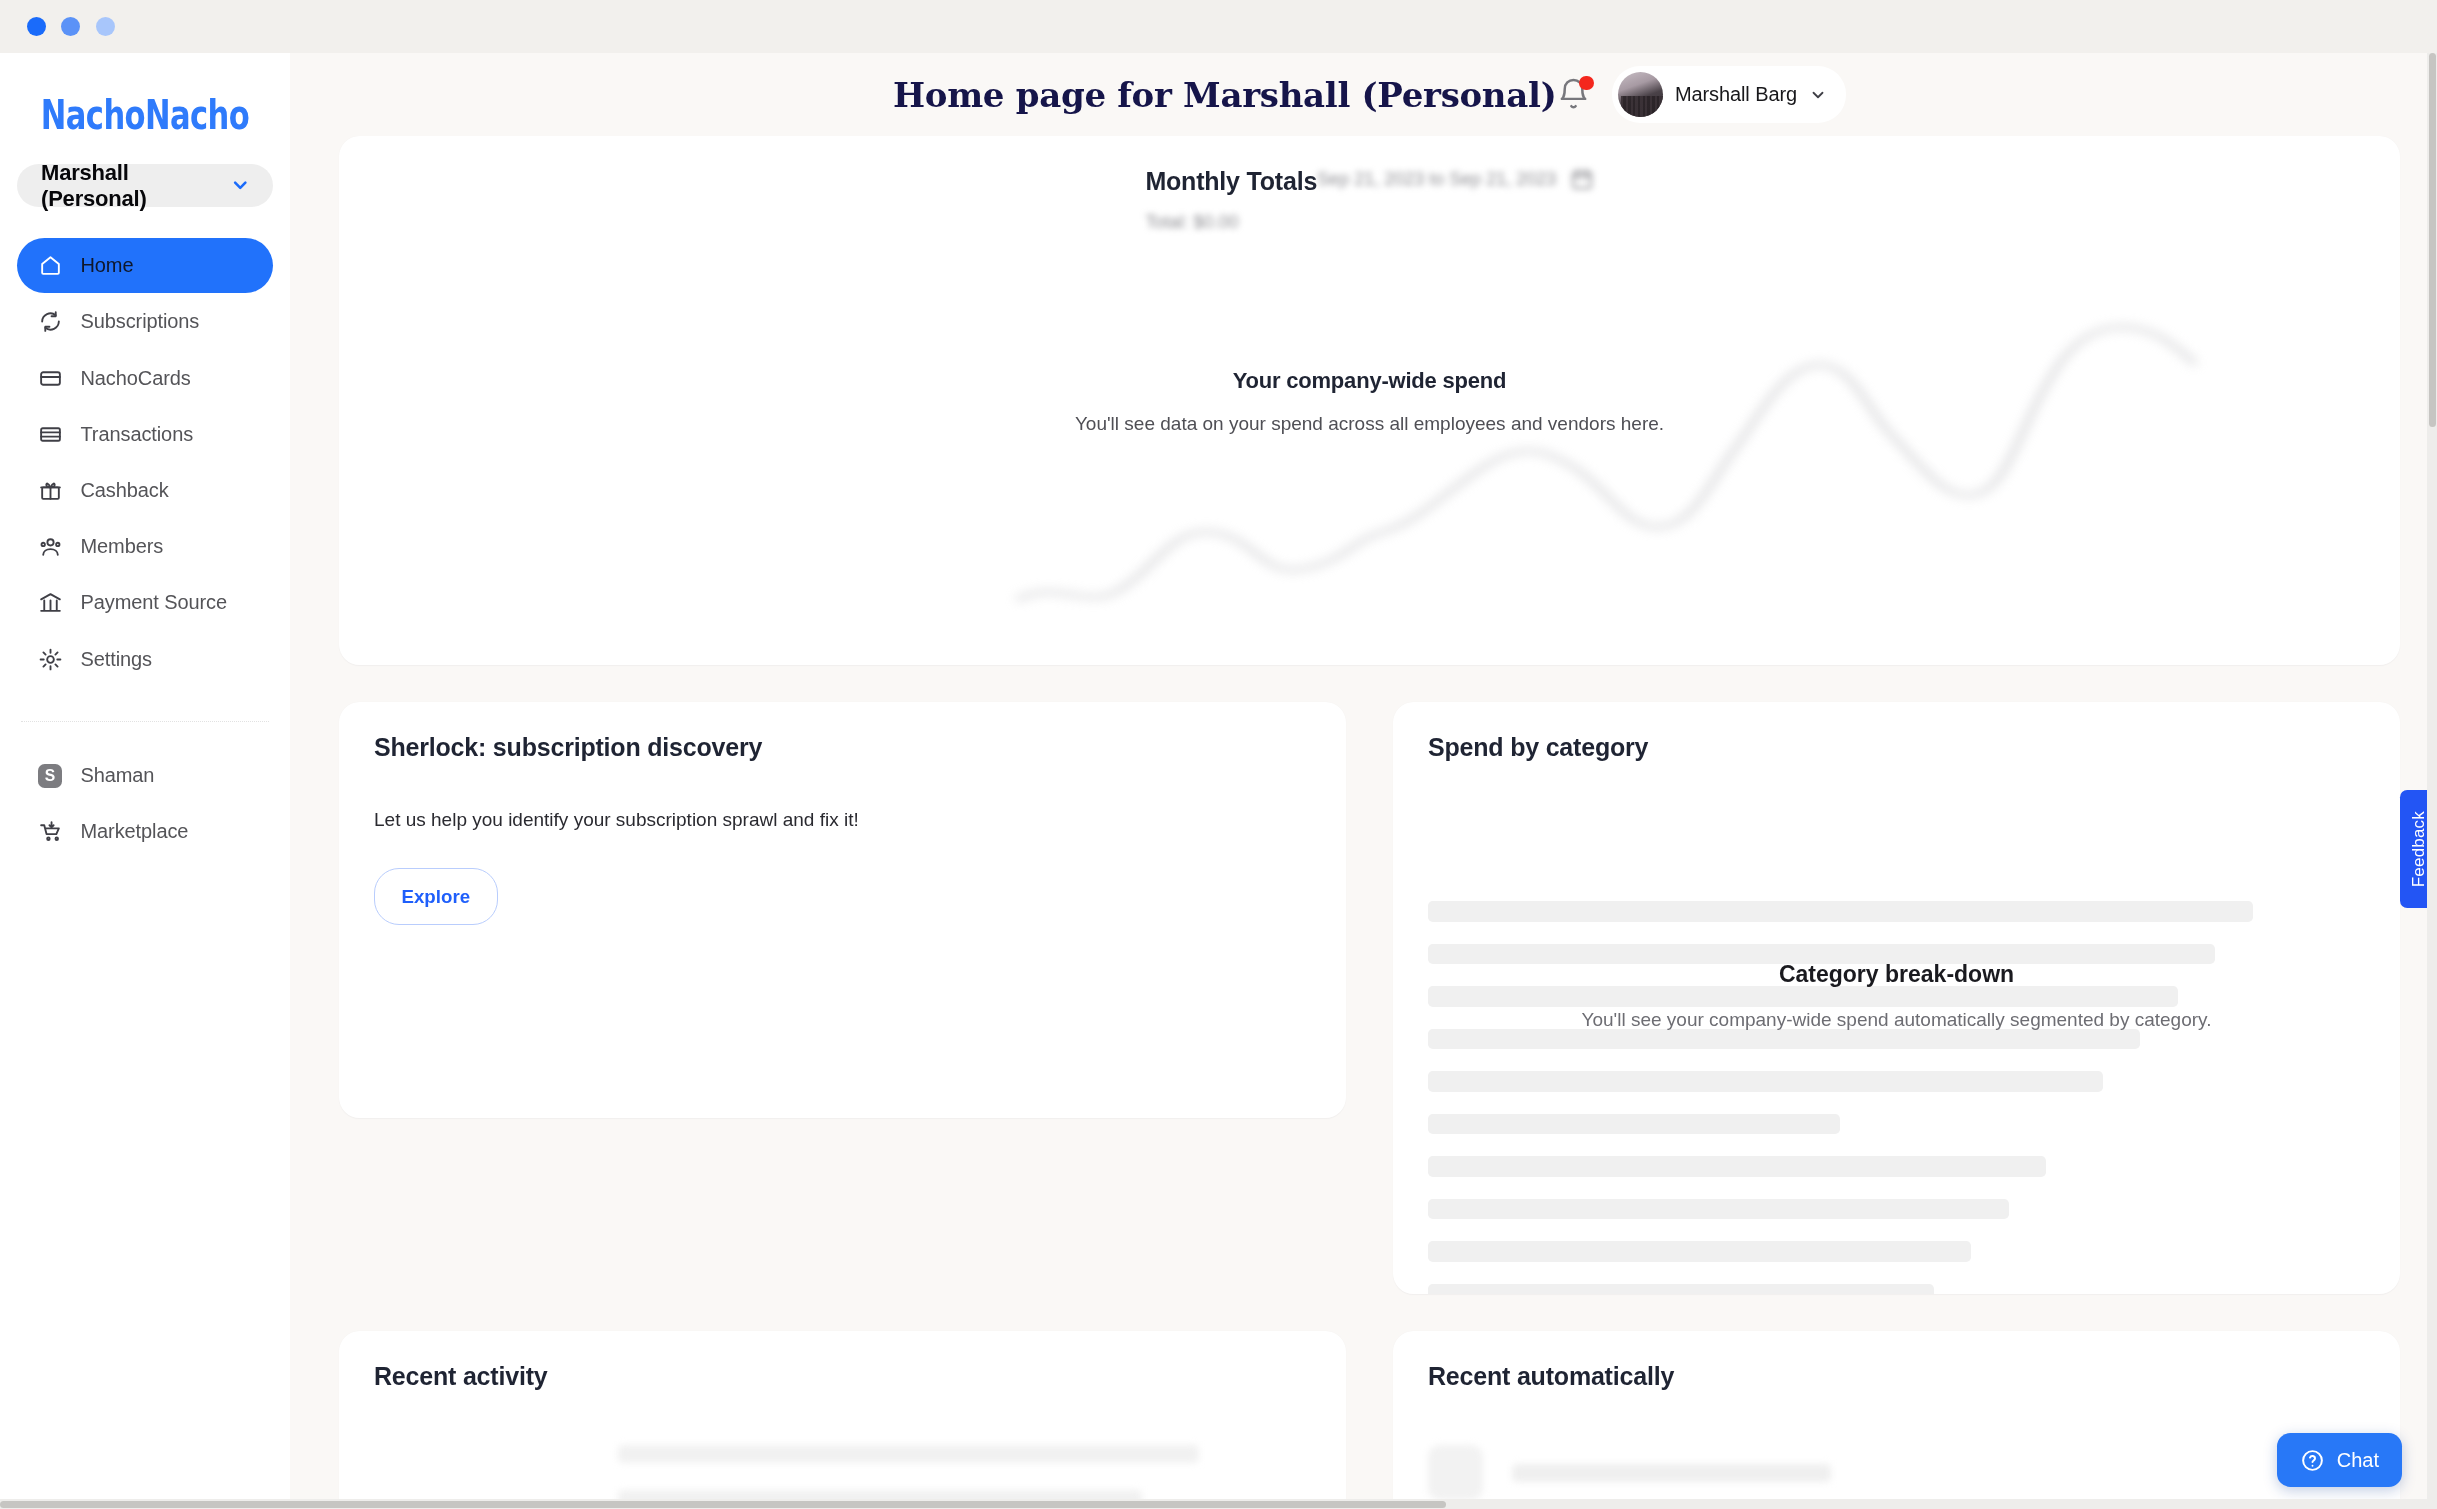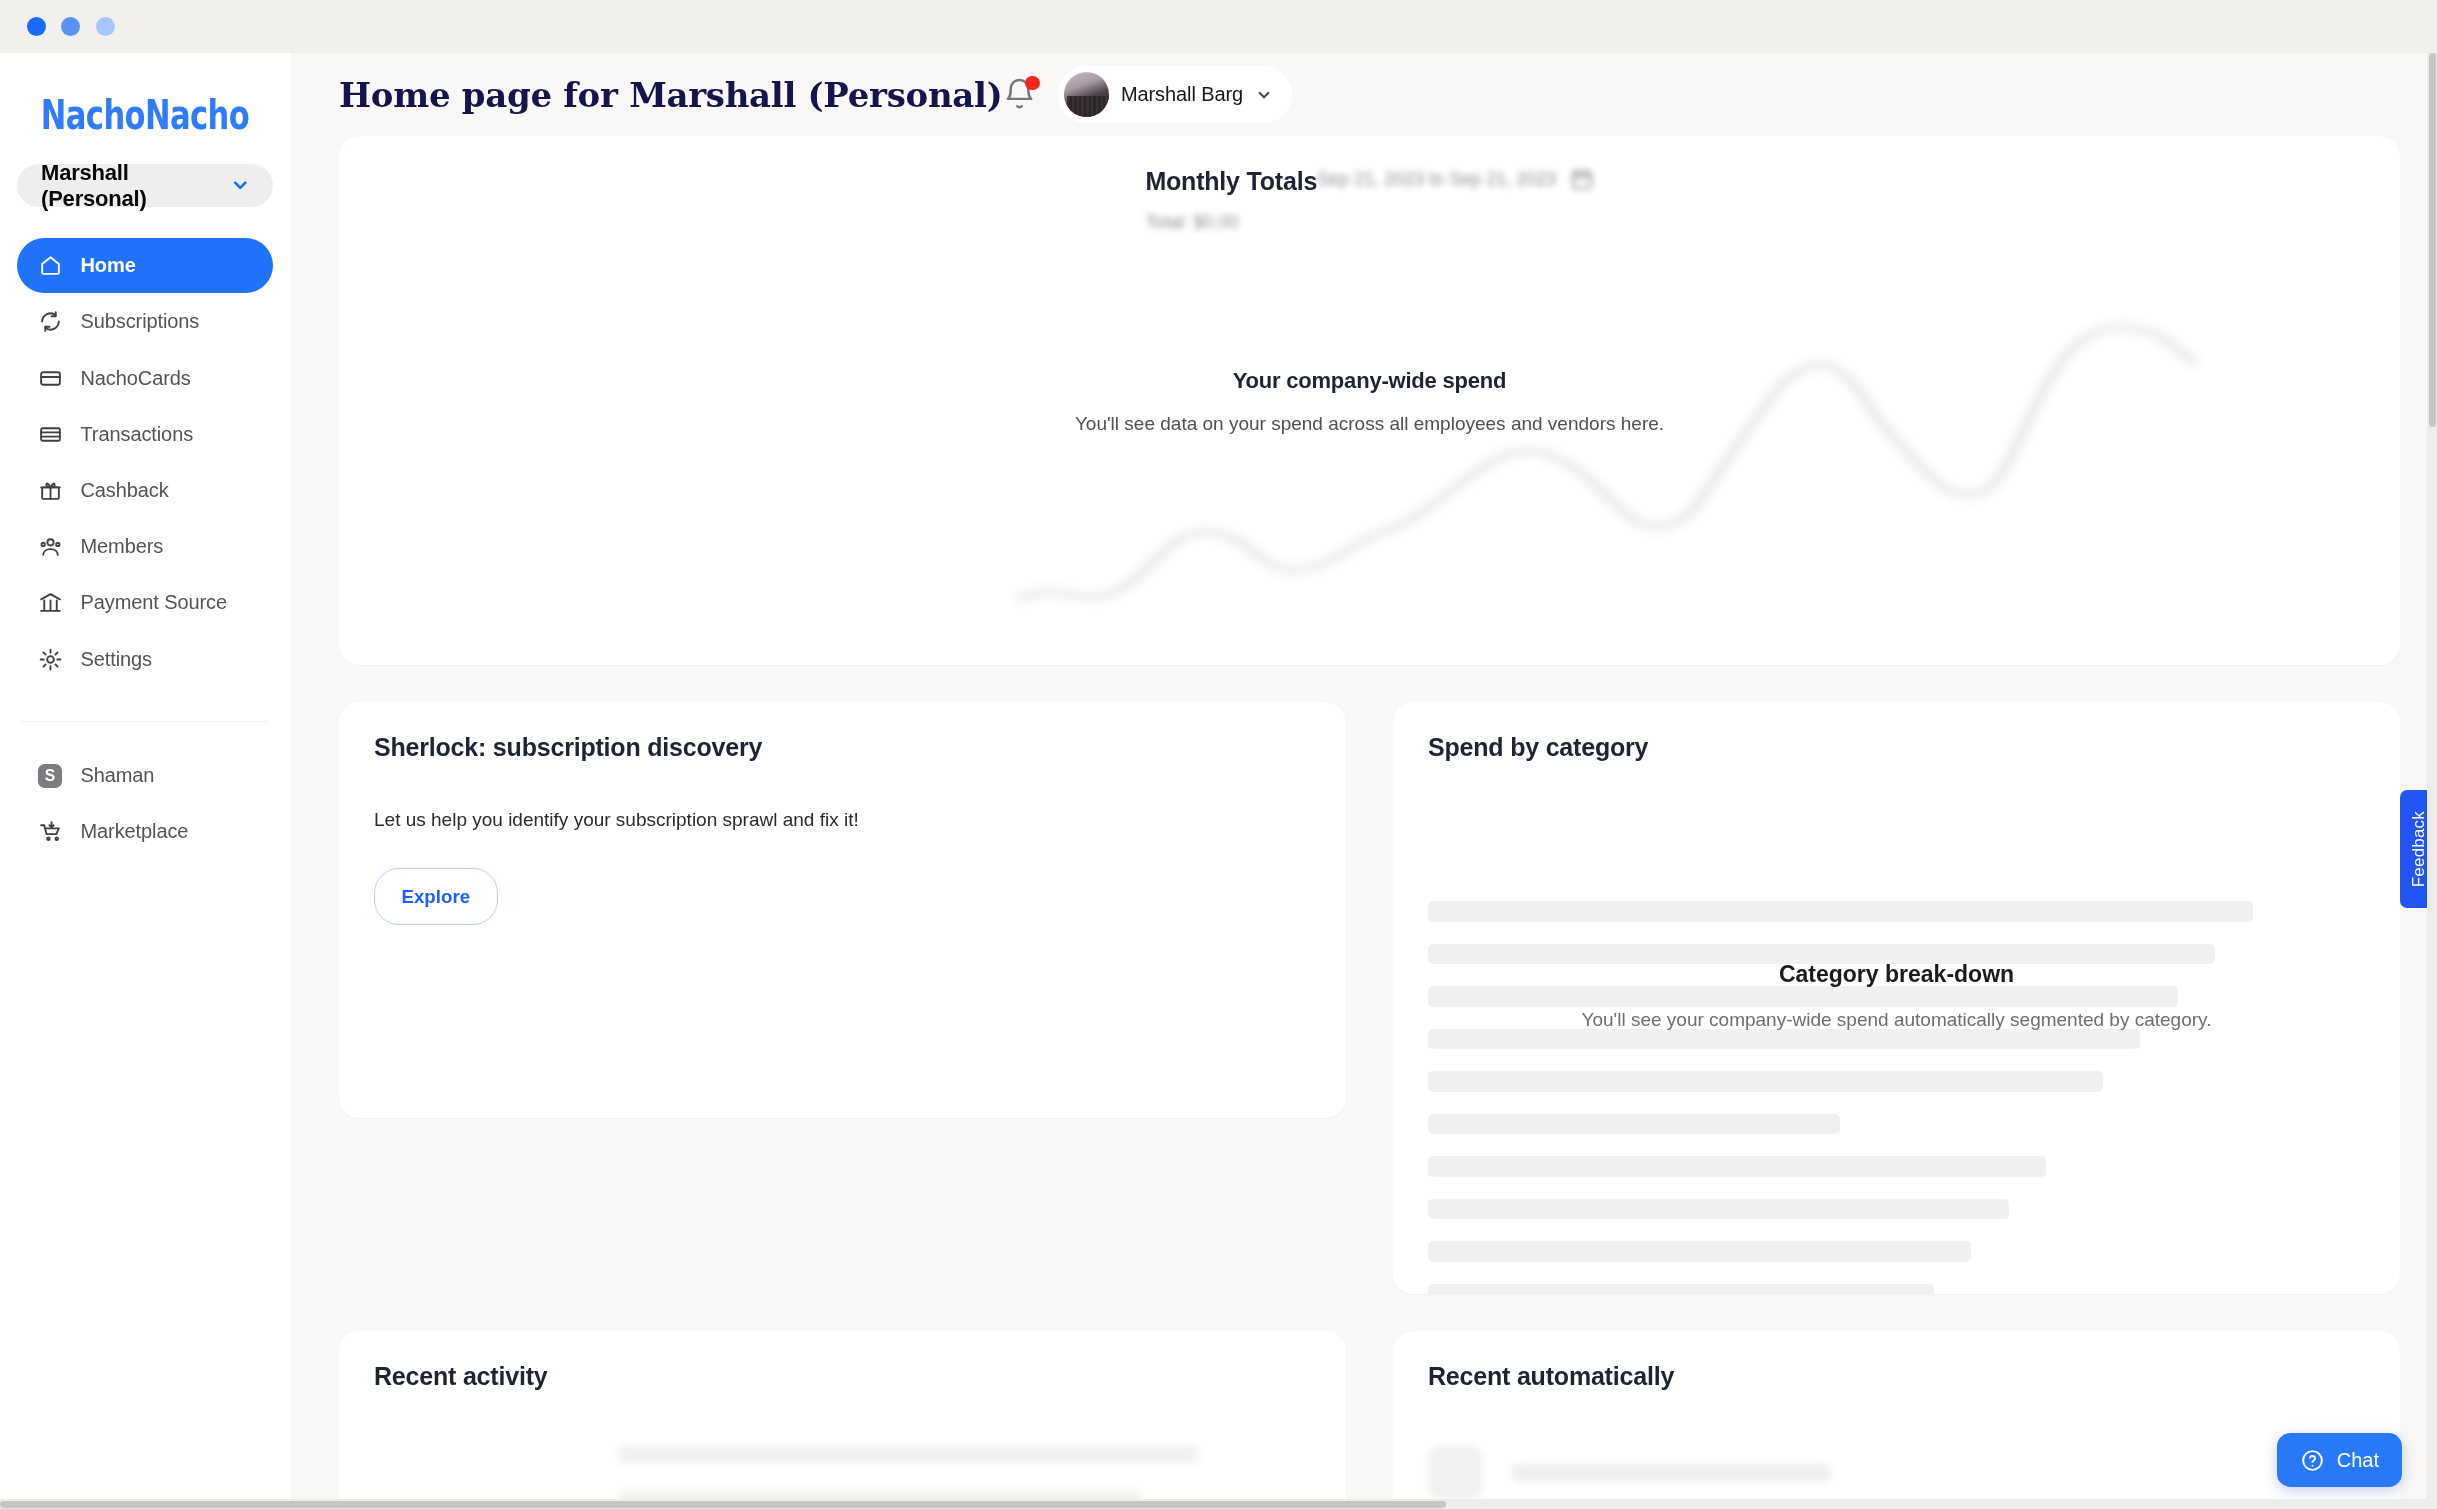--- a/index.html
+++ b/index.html
@@ -57,41 +57,41 @@
   .nav { display: flex; flex-direction: column; gap: 1.2px; }
   .nav-item {
     height: 55px; border-radius: 28px;
     display: flex; align-items: center;
     padding: 0 20.5px; gap: 18px; cursor: pointer;
   }
   .nav-item.active { background: #2172fb; }
   .nav-icon { width: 25px; height: 25px; flex: 0 0 25px; color: #3f3f46; display: flex; align-items: center; justify-content: center; }
   .nav-item.active .nav-icon { color: #fff; }
   .nav-label { font-size: 20px; color: #545458; letter-spacing: -0.1px; }
-  .nav-item.active .nav-label { color: #ffffff; font-weight: 700; }
+  .nav-item.active .nav-label { color: #0f172a; font-weight: 400; }
 
   .divider { border-top: 1.8px dotted #e2e2e2; margin: 34px 3.6px 26.5px 3.6px; }
 
   .badge-icon {
     width: 24px; height: 24px; border-radius: 6.6px;
     background: #7c7c80; color: #fff;
     display: flex; align-items: center; justify-content: center;
     font-size: 15.7px; font-weight: 700;
   }
 
   
   .main {
     flex: 1 1 auto; min-width: 0;
     background: #faf8f6;
     display: flex; flex-direction: column;
     overflow: hidden; position: relative;
   }
   .topbar {
     height: 83px; flex: 0 0 83px;
-    display: flex; align-items: center; justify-content: flex-start;
+    display: flex; align-items: center; justify-content: center;
     padding: 0 37px 0 49px;
   }
   .page-title {
     font-family: "DejaVu Serif", serif;
     font-size: 34px; font-weight: 700;
     color: #16154a; letter-spacing: -0.3px;
   }
   .topbar-right { display: flex; align-items: center; gap: 20.5px; }
   .bell-wrap { position: relative; width: 35px; height: 35px; cursor: pointer; }
   .bell { width: 35px; height: 35px; color: #77777c; }

